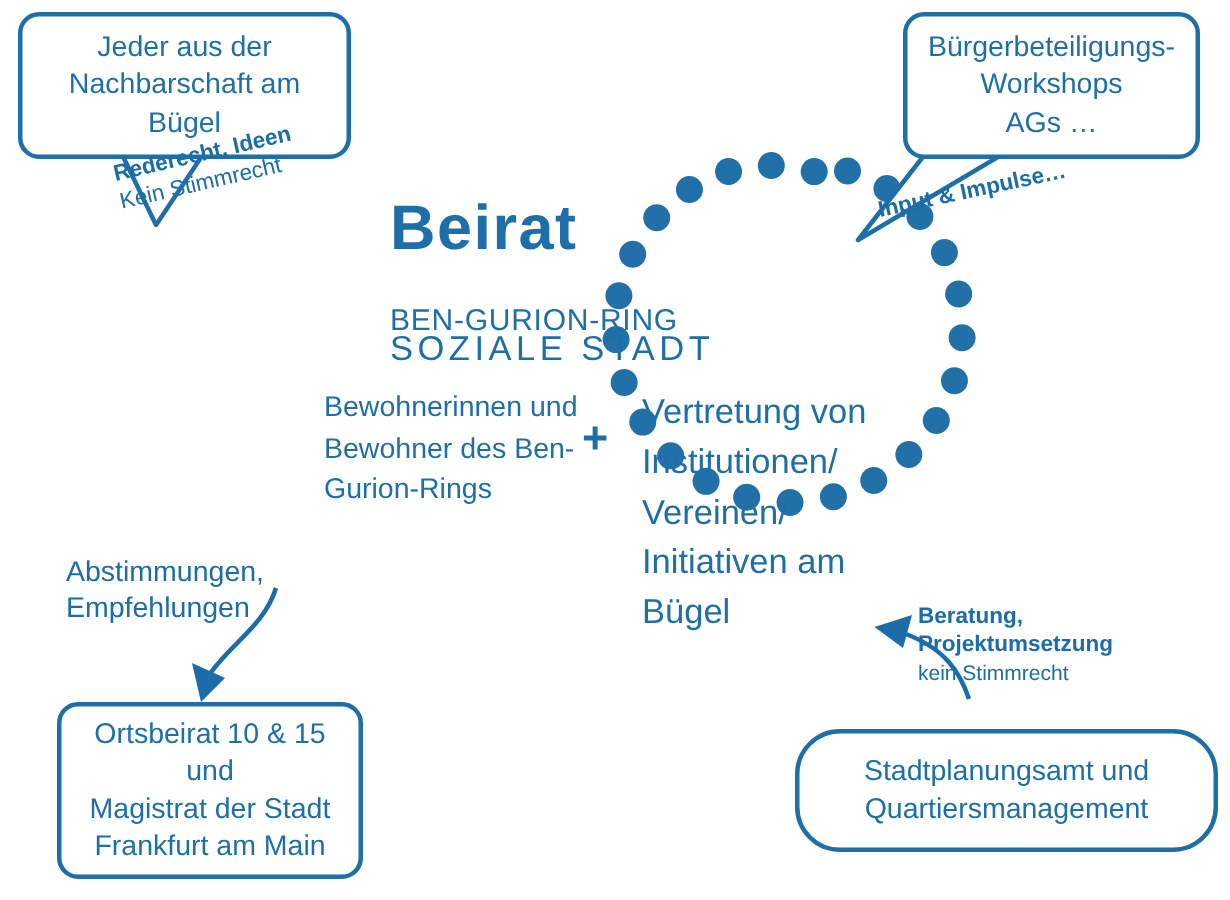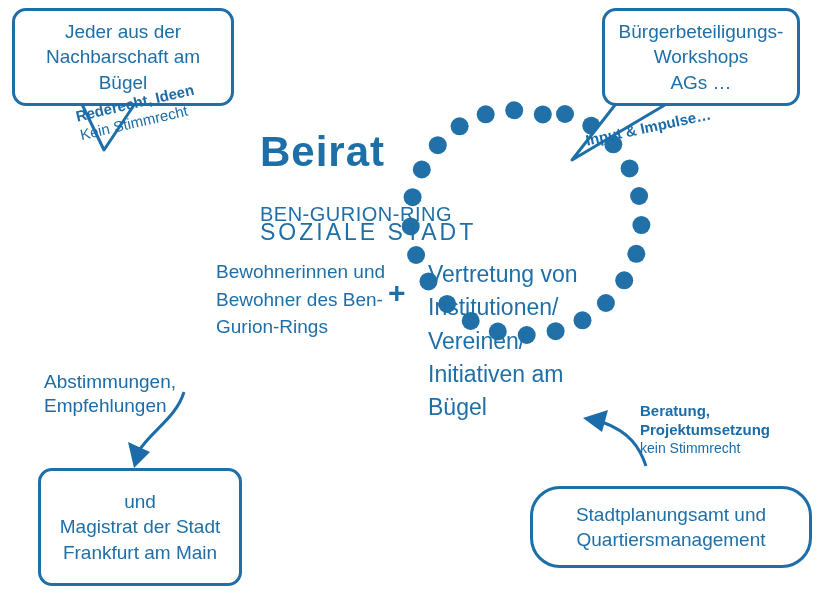--- a/index.html
+++ b/index.html
@@ -108,21 +108,21 @@
     left: 584px; top: 132px; width: 170px;
     font-size: 15px; font-weight: bold;
     transform: rotate(-12deg);
     transform-origin: left top;
   }
   #lbl-abstimmungen {
     left: 44px; top: 370px; width: 160px;
     font-size: 19px; font-weight: normal;
   }
   #lbl-beratung {
-    left: 640px; top: 402px; width: 180px;
+    left: 612px; top: 402px; width: 180px;
     font-size: 15px;
   }
   #lbl-beratung .b1 { font-weight: bold; display: block; }
   #lbl-beratung .b2 { font-weight: bold; display: block; }
   #lbl-beratung .b3 { font-weight: normal; display: block; font-size: 14px; }
 </style>
 </head>
 <body>
 
 <div id="stage">
@@ -177,20 +177,21 @@
     <span class="line">Bügel</span>
   </div>
 
   <div class="callout" id="box-buerger">
     <span class="line">Bürgerbeteiligungs-</span>
     <span class="line">Workshops</span>
     <span class="line">AGs …</span>
   </div>
 
   <div class="callout" id="box-ortsbeirat">
+    <span class="line">Ortsbeirat 10 &amp; 15</span>
     <span class="line">und</span>
     <span class="line">Magistrat der Stadt</span>
     <span class="line">Frankfurt am Main</span>
   </div>
 
   <div class="callout" id="box-stadtplanung">
     <span class="line">Stadtplanungsamt und</span>
     <span class="line">Quartiersmanagement</span>
   </div>
 

